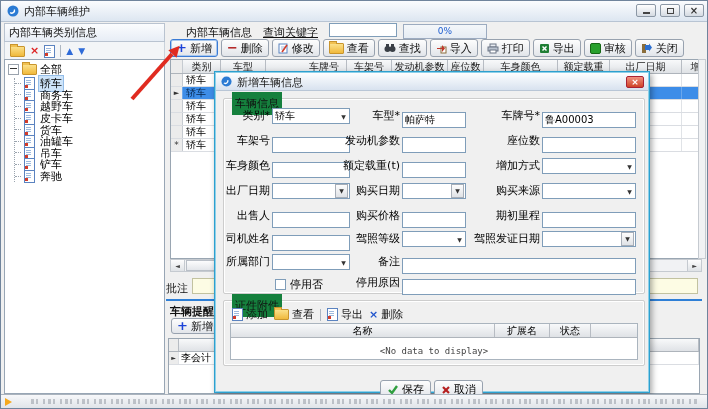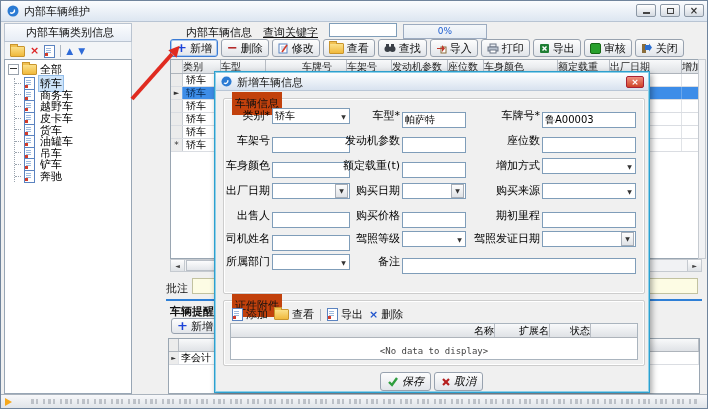--- a/index.html
+++ b/index.html
@@ -8,21 +8,21 @@
   
   .titlebar{position:absolute;left:0;top:0;width:100%;height:20px;background:linear-gradient(#fbfcfe,#dde6f1);border-bottom:1px solid #b8c4d3;}
   .appicon{position:absolute;left:6px;top:4px;width:12px;height:12px;}
   .title{position:absolute;left:23px;top:3px;font-size:11px;color:#1a1a1a;}
   .winbtns{position:absolute;right:3px;top:3px;display:flex;gap:4px;}
   .wbtn{width:20px;height:13px;background:linear-gradient(#fefefe,#d5dbe3);border:1px solid #8b97a5;border-radius:2px;display:flex;align-items:center;justify-content:center;box-sizing:border-box;}
   .wbtn .minbar{width:7px;height:2px;background:#444;margin-top:5px;}
   .wbtn .maxbox{width:7px;height:6px;border:1px solid #444;box-sizing:border-box;}
   .wbtn .xg{font-size:10px;line-height:10px;font-weight:bold;color:#333;}
   
-  .leftpanel{position:absolute;left:3px;top:22px;width:128px;height:371px;text-align:center;}
+  .leftpanel{position:absolute;left:3px;top:22px;width:161px;height:371px;}
   .lp-header{height:16px;background:linear-gradient(#fbfcfe,#e7edf5);border:1px solid #b9c3d0;font-size:11px;padding:1px 0 0 4px;color:#111;}
   .lp-toolbar{height:18px;display:flex;align-items:center;gap:5px;padding-left:5px;border-left:1px solid #c9d2dc;border-right:1px solid #c9d2dc;background:#f3f5f7;}
   .vsep{width:1px;height:12px;background:#aeb7c2;}
   .tree{position:absolute;left:0;top:36px;right:0;bottom:0;background:#fff;border:1px solid #98a6b5;font-size:11px;overflow:hidden;}
   .troot{display:flex;align-items:center;gap:3px;padding:2px 0 1px 3px;}
   .exp{width:9px;height:9px;border:1px solid #9aa3ad;background:#fff;position:relative;flex:0 0 auto;}
   .exp i{position:absolute;left:1px;right:1px;top:3px;height:1px;background:#333;}
   .folder{width:13px;height:9px;background:linear-gradient(#fbe089,#f0b93c);border:1px solid #c9952d;border-radius:1px;position:relative;flex:0 0 auto;}
   .folder:before{content:"";position:absolute;left:-1px;top:-3px;width:6px;height:2px;background:#f0c050;border:1px solid #c9952d;border-bottom:none;}
   .tchildren{margin-left:9px;border-left:1px dotted #9aa4ae;}
@@ -47,21 +47,21 @@
   .gi-plus{color:#1b42d8;font-weight:bold;font-size:13px;line-height:10px;}
   .gi-minus{color:#b22222;font-weight:bold;font-size:13px;line-height:10px;}
   .gi-x-red{color:#d22;font-weight:bold;font-size:11px;line-height:10px;}
   .gi-x-blue{color:#2255cc;font-weight:bold;font-size:11px;line-height:10px;}
   .gi-up,.gi-down{color:#2f6bd8;font-size:9px;line-height:9px;}
   .audit-dot{width:9px;height:9px;background:#27a02c;border:1px solid #156615;border-radius:2px;}
   
   .grid{position:absolute;left:4px;top:36px;width:532px;height:200px;background:#fff;border:1px solid #9aa6b2;box-sizing:border-box;overflow:hidden;}
   .g-head{display:flex;height:13px;background:linear-gradient(#f8f9fa,#dfe2e6);border-bottom:1px solid #aeb4bb;}
   .gc{box-sizing:border-box;border-right:1px solid #c6cbd1;font-size:10px;overflow:hidden;white-space:nowrap;}
-  .g-head .gc{color:#222;line-height:13px;border-right:1px solid #b7bcc3;}
+  .g-head .gc{text-align:center;color:#222;line-height:13px;border-right:1px solid #b7bcc3;}
   .g-row{display:flex;height:12px;border-bottom:1px solid #dadde2;}
   .g-row .gc{line-height:12px;padding-left:3px;border-right:1px solid #e0e3e7;}
   .g-row .gc.sel,.g-head .gc.sel{padding:0;text-align:center;background:#ececec;border-right:1px solid #c6cbd1;}
   .g-row.selected{background:#3d8de8;}
   .g-row.selected .gc{border-right-color:#6aa7ec;color:#06244a;}
   .g-row.selected .gc.sel{background:#ececec;color:#333;}
   .gc.sel{width:12px;flex:0 0 auto;font-size:7px;color:#333;line-height:12px;}
   .c1{width:38px;flex:0 0 auto;} .c2{width:45px;flex:0 0 auto;} .c3{width:45px;flex:0 0 auto;margin-left:36px;}
   .c4{width:45px;flex:0 0 auto;} .c5{width:56px;flex:0 0 auto;} .c6{width:36px;flex:0 0 auto;}
   .c7{width:74px;flex:0 0 auto;} .c8{width:52px;flex:0 0 auto;} .c9{width:72px;flex:0 0 auto;}
@@ -88,45 +88,45 @@
   .rg-b{flex:1;}
   
   .arrow{position:absolute;left:122px;top:38px;z-index:40;}
   
   .dialog{position:absolute;left:213px;top:70px;width:436px;height:322px;background:#f0f0f0;border:1px solid #2da0cf;box-shadow:0 0 0 1px #8fd0e8 inset,2px 3px 6px rgba(0,0,0,.35);z-index:100;box-sizing:border-box;}
   .dlg-titlebar{position:absolute;left:1px;top:1px;right:1px;height:17px;background:linear-gradient(#fdfeff,#d8e2ef);border-bottom:1px solid #b9c6d6;}
   .dlg-icon{position:absolute;left:5px;top:3px;width:11px;height:11px;}
   .dlg-title{position:absolute;left:21px;top:2px;font-size:11px;color:#1a1a1a;}
   .dlg-close{position:absolute;right:4px;top:3px;width:18px;height:12px;background:linear-gradient(#f0907e,#cf4328);border:1px solid #a23;border-radius:2px;color:#fff;font-size:9px;font-weight:bold;text-align:center;line-height:11px;box-sizing:border-box;}
   .group{position:absolute;border:1px solid #cdcdcd;border-radius:2px;box-shadow:0 0 0 1px #fff inset;}
-  .group-title{position:absolute;top:-7px;left:8px;background:#c2410c;padding:4px 3px;font-size:11px;color:#111;}
+  .group-title{position:absolute;top:-7px;left:8px;background:#15803d;padding:4px 3px;font-size:11px;color:#111;}
   .g1{left:8px;top:26px;width:420px;height:194px;}
   .g2{left:8px;top:228px;width:420px;height:64px;}
   .frow{position:absolute;left:0;width:100%;height:16px;}
   .fl{position:absolute;font-size:11px;color:#000;text-align:right;line-height:16px;white-space:nowrap;}
   .fl.p1{left:2px;width:53px;} .fl.p2{left:118px;width:67px;} .fl.p3{left:250px;width:75px;}
   .fi{position:absolute;height:16px;box-sizing:border-box;}
   .fi.p1{left:57px;width:78px;} .fi.p2{left:187px;width:64px;} .fi.p3{left:327px;width:94px;}
   .fi.wide{left:187px;width:234px;}
   .tin{width:100%;height:16px;border:1px solid #7f9db9;background:#fff;font-size:10px;padding:0 2px;box-sizing:border-box;font-family:"DejaVu Sans","Liberation Sans",sans-serif;}
   .combo{display:flex;border:1px solid #7f9db9;background:#fff;height:16px;align-items:center;}
   .combo .cv{flex:1;font-size:10px;padding-left:2px;overflow:hidden;white-space:nowrap;}
   .combo .dd{width:11px;font-size:6px;color:#333;text-align:center;flex:0 0 auto;}
   .combo.datey .dd{height:12px;line-height:12px;background:linear-gradient(#fdfdfd,#dfe2e6);border:1px solid #a7aeb8;margin-right:1px;}
   .chkrow{position:absolute;display:flex;align-items:center;gap:4px;font-size:11px;}
   .chk{width:11px;height:11px;background:#fff;border:1px solid #7f9db9;box-sizing:border-box;}
   
   .att-toolbar{position:absolute;left:8px;top:6px;display:flex;align-items:center;gap:6px;font-size:11px;color:#111;}
   .att-item{display:flex;align-items:center;gap:3px;}
   .att-grid{position:absolute;left:6px;top:22px;right:6px;bottom:5px;background:#fff;border:1px solid #aab4be;box-sizing:border-box;}
   .ag-head{display:flex;height:13px;background:linear-gradient(#f8f9fa,#dfe2e6);border-bottom:1px solid #aeb4bb;font-size:10px;}
-  .ag-head span{border-right:1px solid #b7bcc3;box-sizing:border-box;text-align:right;line-height:13px;}
+  .ag-head span{border-right:1px solid #b7bcc3;box-sizing:border-box;text-align:center;line-height:13px;}
   .ag-c1{width:264px;} .ag-c2{width:55px;} .ag-c3{width:41px;} .ag-c4{flex:1;border-right:none !important;}
   .ag-empty{position:absolute;left:0;right:0;top:22px;text-align:center;font-family:"DejaVu Sans Mono","Liberation Mono",monospace;font-size:9px;color:#444;}
-  .dlg-btns{position:absolute;left:0;top:300px;width:100%;height:20px;font-style:italic;}
+  .dlg-btns{position:absolute;left:0;top:308px;width:100%;height:20px;}
   .dbtn{position:absolute;height:19px;background:linear-gradient(#fdfdfd,#e2e5ea);border:1px solid #98a2af;border-radius:3px;display:flex;align-items:center;gap:3px;padding:0 6px;font-size:11px;box-sizing:border-box;}
   .dbtn.save{left:165px;} .dbtn.cancel{left:219px;}
   
   .statusbar{position:absolute;left:0;bottom:0;width:100%;height:13px;background:linear-gradient(#f7f8fa,#e0e4e9);border-top:1px solid #aab3bd;z-index:120;}
   .sb-icon{position:absolute;left:4px;top:3px;width:0;height:0;border-left:7px solid #f6a81c;border-top:4px solid transparent;border-bottom:4px solid transparent;}
   .sb-text{position:absolute;left:30px;right:10px;top:4px;height:5px;opacity:.5;background:repeating-linear-gradient(90deg,#8d949e 0 3px,transparent 3px 5px,#8d949e 5px 7px,transparent 7px 12px,#8d949e 12px 14px,transparent 14px 17px);}
   .vtrack{position:absolute;right:0px;top:36px;width:8px;height:200px;background:#f1f2f4;border:1px solid #c5cad0;box-sizing:border-box;}
 </style>
 </head>
 <body>
@@ -511,20 +511,28 @@
     <div class="frow" style="top:182px;">
       <span class="fl p1">所属部门</span>
       <span class="fi p1 combo">
           <span class="cv"></span>
           <span class="dd">▼</span>
         </span>
       <span class="fl p2">备注</span>
       <span class="fi wide"><input class="tin" style=""></span>
     </div>
 
+    <div class="frow" style="top:203px;">
+      <span class="chkrow" style="left:60px;top:2px;">
+        <span class="chk"></span>
+        <span>停用否</span>
+      </span>
+      <span class="fl p2">停用原因</span>
+      <span class="fi wide"><input class="tin" style=""></span>
+    </div>
 
     <div class="group g2">
       <span class="group-title">证件附件</span>
       <div class="att-toolbar">
         <span class="att-item">
             <span class="page"></span>
             <span>添加</span>
           </span>
         <span class="att-item">
             <span class="folder"></span>

